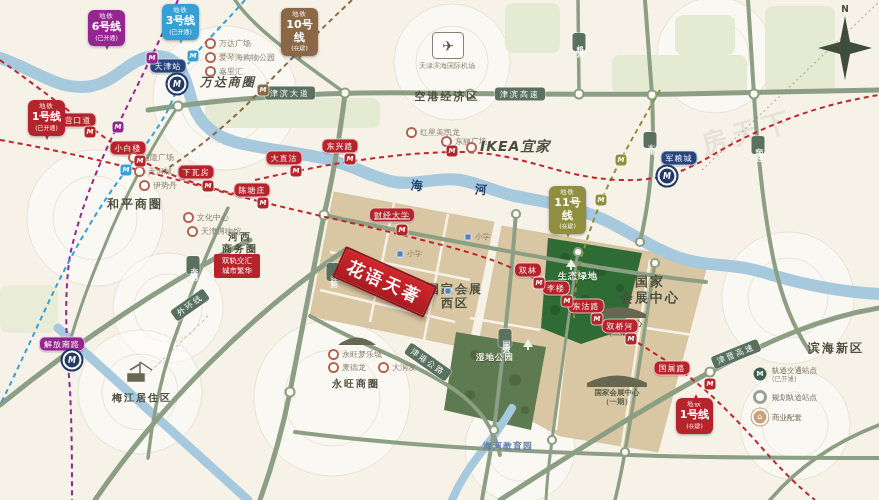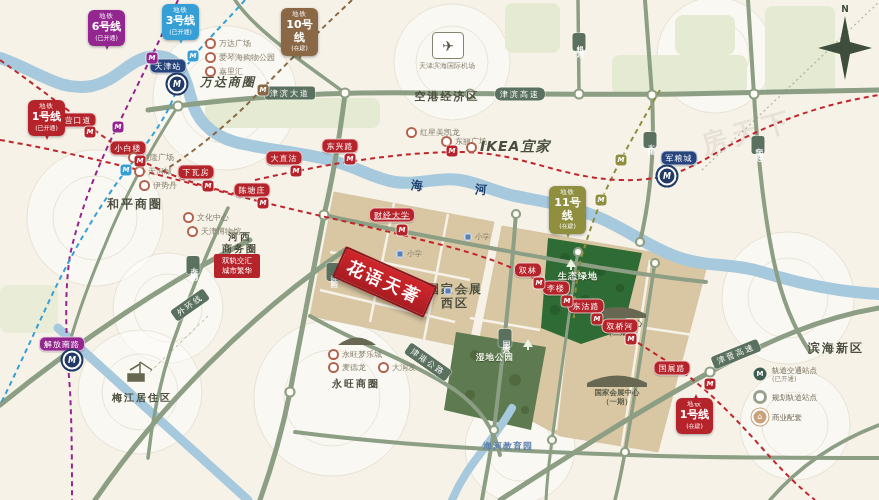--- a/index.html
+++ b/index.html
@@ -242,20 +242,24 @@
   <div class="al dist mid" style="left:142px;top:398px;">梅江居住区</div>
   <div class="al dist mid" style="left:356px;top:384px;">永旺商圈</div>
   <div class="al dist" style="left:836px;top:348px;">滨海新区</div>
   <div class="al dist" style="left:447px;top:80px;font-size:11px;margin-top:16px;">空港经济区</div>
   <div class="al tiny" style="left:447px;top:66px;">天津滨海国际机场</div>
   <div class="al" style="left:508px;top:446px;font-size:9px;font-weight:bold;color:#5b7fae;letter-spacing:1px;">海河教育园</div>
   <div class="al dist two" style="left:455px;top:296px;font-size:12px;">
     <span>国家会展</span>
     <span>西区</span>
   </div>
+  <div class="al dist two" style="left:650px;top:290px;font-size:13px;">
+    <span>国家</span>
+    <span>会展中心</span>
+  </div>
   <div class="al two expo-sub" style="left:620px;top:328px;">
     <span>国家会展中心</span>
     <span>（二期）</span>
   </div>
   <div class="al two expo-sub" style="left:617px;top:397px;">
     <span>国家会展中心</span>
     <span>（一期）</span>
   </div>
   <div class="al whitelbl" style="left:578px;top:276px;">生态绿地</div>
   <div class="al whitelbl" style="left:495px;top:358px;font-size:8.5px;">湿地公园</div>
@@ -265,21 +269,21 @@
 
   <div class="airbox">✈</div>
 
   <div class="proj">花语天著</div>
   <div class="callout">
     <span>双轨交汇</span>
     <span>城市繁华</span>
   </div>
 
   <div class="al rpill" style="left:290px;top:93px;">津滨大道</div>
-  <div class="al rpill" style="left:520px;top:94px;border-radius:6px;">津滨高速</div>
+  <div class="al rpill" style="left:520px;top:94px;">津滨高速</div>
   <div class="al rpill v" style="left:579px;top:42px;">机场大道</div>
   <div class="al rpill v" style="left:650px;top:140px;">东金路</div>
   <div class="al rpill v" style="left:758px;top:145px;">宁静高速</div>
   <div class="al rpill v" style="left:333px;top:272px;">津沽公路</div>
   <div class="al rpill v" style="left:193px;top:265px;">友谊南路</div>
   <div class="al rpill v" style="left:505px;top:338px;">国展大道</div>
   <div class="al rpill" style="left:190px;top:305px;transform:translate(-50%,-50%) rotate(-35deg);">外环线</div>
   <div class="al rpill" style="left:428px;top:362px;transform:translate(-50%,-50%) rotate(35deg);">津港公路</div>
   <div class="al rpill" style="left:736px;top:354px;transform:translate(-50%,-50%) rotate(-22deg);">津晋高速</div>
 

